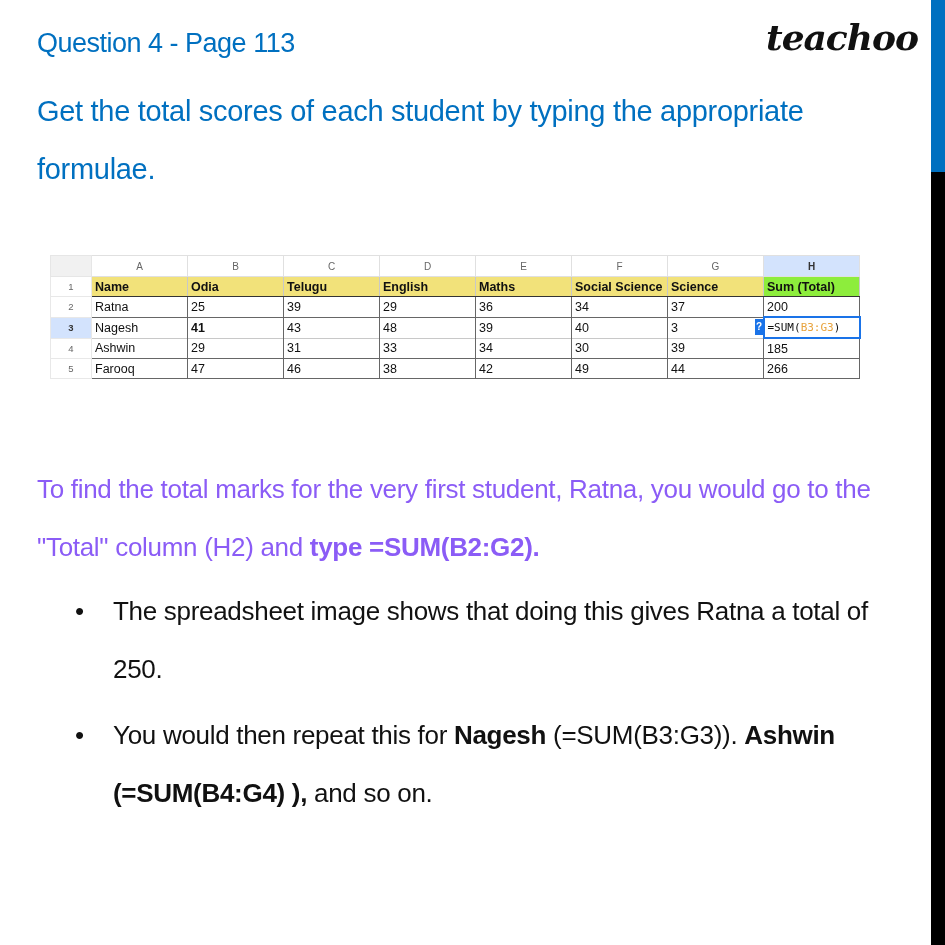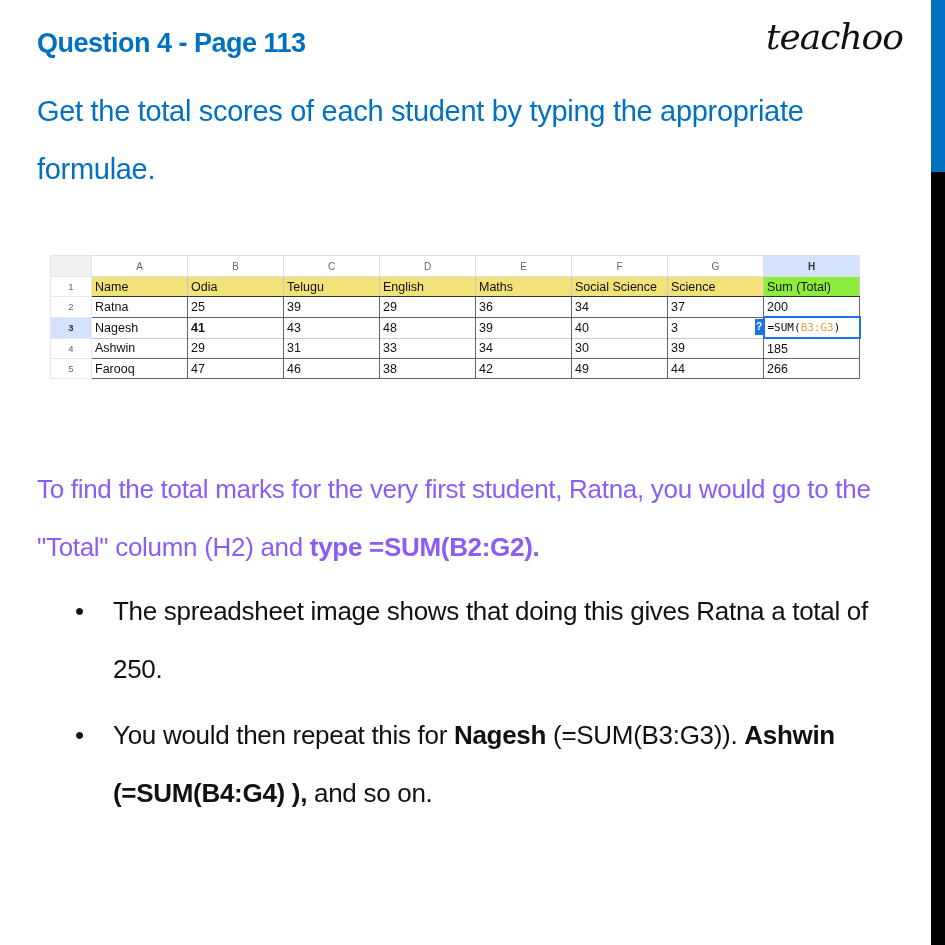--- a/index.html
+++ b/index.html
@@ -3,42 +3,42 @@
   <meta charset="utf-8">
   <style>
     html, body { margin: 0; padding: 0; }
     body {
       width: 945px; height: 945px; background: #ffffff; position: relative; overflow: hidden;
       font-family: "Liberation Sans", sans-serif;
     }
     .right-bar-blue { position: absolute; left: 931px; top: 0; width: 14px; height: 172px; background: #0070c0; }
     .right-bar-black { position: absolute; left: 931px; top: 172px; width: 14px; height: 773px; background: #000000; }
     .q-title {
-      position: absolute; left: 37px; top: 28px; font-size: 27px; font-weight: bold; color: #0070c0;
+      position: absolute; left: 37px; top: 28px; font-size: 27px; font-weight: normal; color: #0070c0;
       letter-spacing: -0.5px;
     }
     .logo {
       position: absolute; left: 766px; top: 16px; font-family: "DejaVu Serif", serif; font-style: italic;
-      font-weight: normal; font-size: 36px; color: #111; letter-spacing: -1px;
+      font-weight: bold; font-size: 36px; color: #111; letter-spacing: -1px;
     }
     .question {
       position: absolute; left: 37px; top: 82px; width: 860px; font-size: 29px; color: #0070c0; line-height: 58px;
       letter-spacing: -0.3px;
     }
     
     .sheet {
       position: absolute; left: 50px; top: 255px; border-collapse: collapse; font-size: 12.5px; color: #111;
     }
     .sheet td { height: 19px; padding: 0 3px; border: 1px solid #c8c8c8; white-space: nowrap; }
     .sheet .colhdr td { background: #fff; color: #666; font-size: 10px; text-align: center; border: 1px solid #e0e0e0; height: 20px; }
     .sheet .colhdr td.corner { background: #f1f1f1; border-color: #e6e6e6; }
     .sheet .colhdr td.sel { background: #d3e3fd; color: #333; font-weight: bold; }
     .sheet td.rownum { background: #fff; color: #666; font-size: 9.5px; text-align: center; width: 34px; border: 1px solid #e8e8e8; }
     .sheet td.rownum.sel { background: #d3e3fd; color: #333; font-weight: bold; }
-    .sheet .hdr td.h { background: #f2e27a; font-weight: normal; border-bottom: 1px solid #333; }
+    .sheet .hdr td.h { background: #f2e27a; font-weight: bold; border-bottom: 1px solid #333; }
     .sheet .hdr td.h.green { background: #8ded3c; }
     .sheet td.num { }
     .sheet td.data { border-bottom: 1px solid #666; border-right: 1px solid #666; margin-left: 28px; }
     .sheet tr.copy td.data { border-top: 1px dashed #e8a33d; border-bottom: 1px dashed #e8a33d; }
     .sheet tr.copy td.first-copy { border-left: 1px dashed #e8a33d; font-weight: bold; }
     .formula-cell { position: relative; border: 2px solid #1a73e8 !important; padding: 0 3px !important; font-family: "DejaVu Sans Mono", monospace; font-size: 11px; }
     .formula-cell .ref { color: #e8a33d; text-align: right; }
     .qbadge {
       position: absolute; left: -10px; top: 1px; width: 9px; height: 16px; background: #1a73e8; color: #fff;
       font-size: 10px; font-weight: bold; text-align: center; line-height: 16px; font-family: "Liberation Sans", sans-serif;

